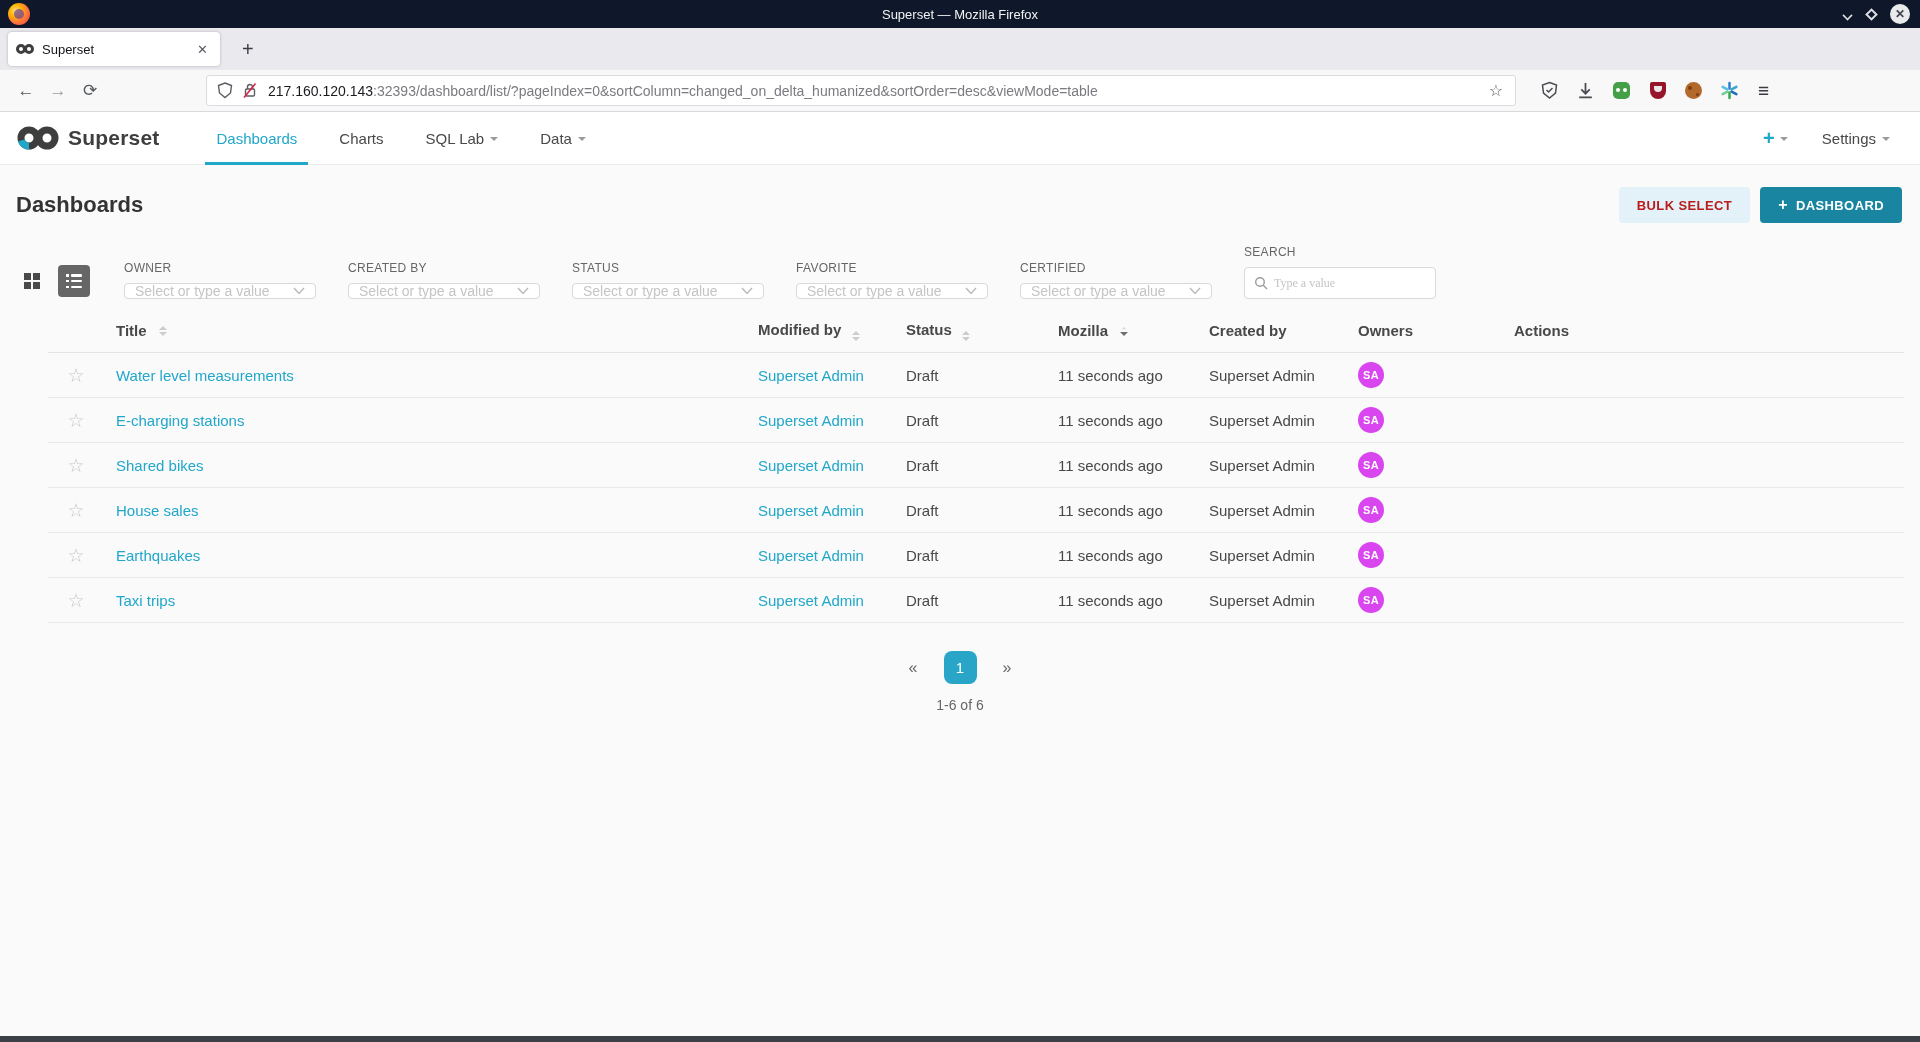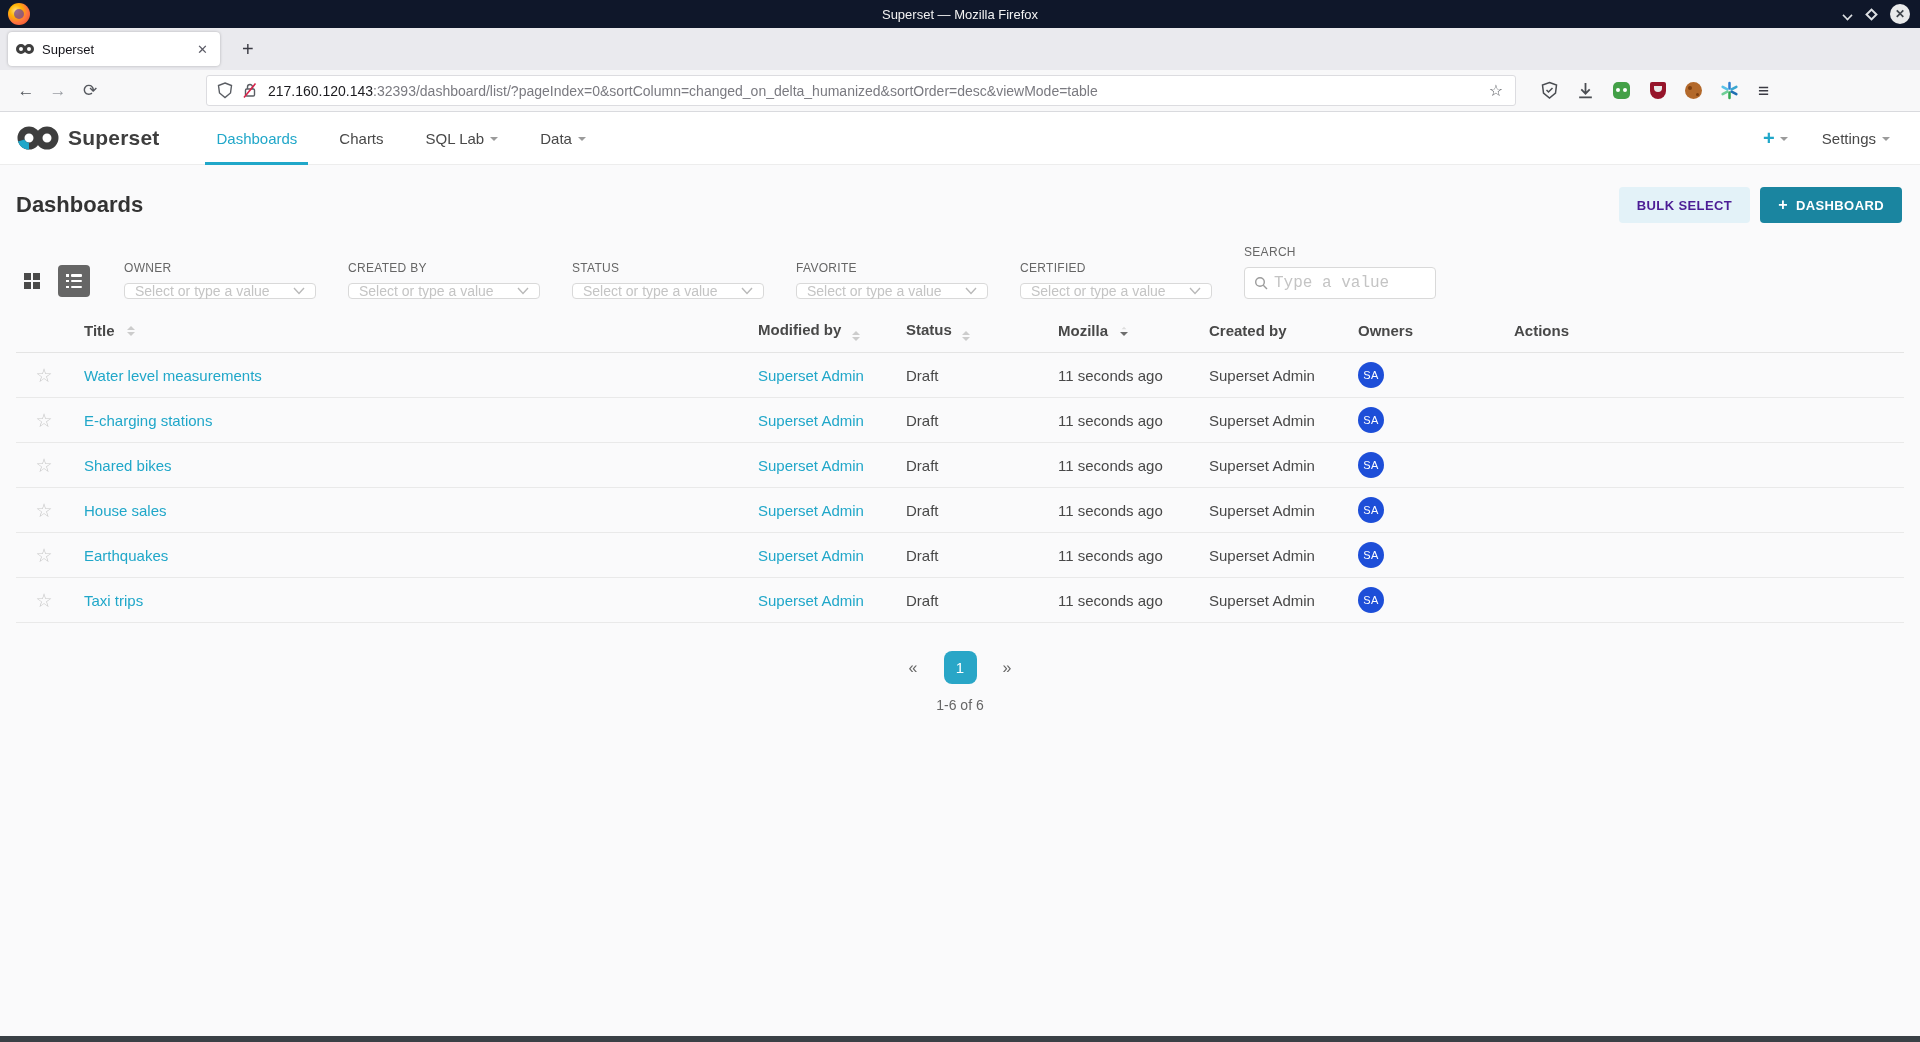--- a/index.html
+++ b/index.html
@@ -78,67 +78,67 @@
   .plus-group { display:flex; align-items:center; gap:5px; }
   .plus-glyph { color:#20A7C9; font-size:20px; font-weight:bold; line-height:1; }
   .settings-group { display:flex; align-items:center; gap:6px; font-size:15px; color:#484848; }
 
   
   .page-header { display:flex; align-items:center; padding:22px 16px 16px 16px; }
   .page-title { font-size:22px; font-weight:bold; color:#333333; }
   .header-actions { margin-left:auto; display:flex; gap:10px; padding-right:2px; }
   .btn { border:none; border-radius:4px; font-family:inherit; font-size:13px; font-weight:bold;
     letter-spacing:.4px; padding:0 18px; height:36px; display:flex; align-items:center; gap:8px; }
-  .btn-secondary { background:#E3F2F8; color:#4c1d95; }
+  .btn-secondary { background:#E3F2F8; color:#b91c1c; }
   .btn-primary { background:#1A85A0; color:#FFFFFF; }
   .btn-plus { font-size:16px; font-weight:bold; }
 
   
   .filter-bar { display:flex; align-items:flex-end; padding:6px 16px 10px 16px; gap:32px; }
   .view-toggles { display:flex; align-items:center; gap:10px; margin-bottom:2px; margin-right:2px; }
   .toggle { width:32px; height:32px; border-radius:4px; display:flex; align-items:center; justify-content:center; }
   .toggle.active { background:#666666; }
   .grid-glyph { width:16px; height:16px; display:grid; grid-template-columns:7px 7px; grid-template-rows:7px 7px; gap:2px; }
   .grid-glyph span { background:#4A4A4A; }
   .list-glyph { width:16px; height:14px; display:flex; flex-direction:column; justify-content:space-between; }
   .list-glyph span { height:2.5px; background:#FFFFFF; border-radius:1px; position:relative; margin-left:5px; }
   .list-glyph span::before { content:""; position:absolute; left:-5px; top:0; width:2.5px; height:2.5px; background:#FFFFFF; }
   .filter-group { display:flex; flex-direction:column; gap:8px; }
   .filter-label { font-size:12px; color:#666666; letter-spacing:.3px; }
   .select-box { width:192px; height:16px; background:#FFFFFF; border:1px solid #D9D9D9; border-radius:4px;
     display:flex; align-items:center; padding:0 10px; }
   .select-placeholder { flex:1; font-size:14px; color:#C4C4C4; white-space:nowrap; overflow:hidden; }
   .search-box { width:192px; height:32px; background:#FFFFFF; border:1px solid #D9D9D9; border-radius:4px;
     display:flex; align-items:center; padding:0 9px; gap:6px; }
-  .search-input { border:none; outline:none; flex:1; font-family:Liberation Mono, monospace; font-size:16px; color:#484848; min-width:0; }
+  .search-input { border:none; outline:none; flex:1; font-family:Liberation Serif, serif; font-size:12px; color:#484848; min-width:0; }
   .search-input::placeholder { color:#C4C4C4; }
 
   
-  .table { padding:0 16px; }
+  .table { padding:0 16px;margin-left:32px; }
   .trow { display:flex; align-items:center; height:45px; border-bottom:1px solid #E9E9E9; font-size:15px; color:#484848; }
   .trow.thead { font-weight:bold; color:#484848; border-bottom:1px solid #E4E4E4; height:44px; }
   .c-star { width:56px; display:flex; justify-content:center; }
   .c-title { flex:1; padding-left:12px; display:flex; align-items:center; gap:6px; }
   .c-modby { width:148px; }
   .c-status { width:152px; }
   .c-mod { width:151px; display:flex; align-items:center; gap:6px; }
   .c-createdby { width:149px; }
   .c-owners { width:156px; }
   .c-actions { width:390px; }
   .link { color:#20A7C9; text-decoration:none; }
   .fav-star { color:#C7C7C7; font-size:19px; line-height:1; }
   .sort-carets { display:inline-flex; flex-direction:column; gap:2px; margin-left:6px; }
   .car-up { width:0; height:0; border-left:4px solid transparent; border-right:4px solid transparent;
     border-bottom:4px solid #CCCCCC; }
   .car-down { width:0; height:0; border-left:4px solid transparent; border-right:4px solid transparent;
     border-top:4px solid #CCCCCC; }
   .sort-carets.desc .car-up { border-bottom-color:#DDDDDD; transform:scale(.6); }
   .sort-carets.desc .car-down { border-top-color:#6E6E6E; }
-  .avatar { width:26px; height:26px; border-radius:50%; background:#1d4ed8; color:#FFFFFF;
-    font-size:11px; font-weight:normal; display:flex; align-items:center; justify-content:center; letter-spacing:.3px; }
+  .avatar { width:26px; height:26px; border-radius:50%; background:#d946ef; color:#FFFFFF;
+    font-size:11px; font-weight:bold; display:flex; align-items:center; justify-content:center; letter-spacing:.3px; }
 
   
   .pagination { display:flex; align-items:center; justify-content:center; gap:20px; margin-top:28px; }
   .page-arrow { color:#666666; font-size:16px; padding:4px 6px; }
   .page-current { width:33px; height:33px; border-radius:8px; background:#29A6C7; color:#FFFFFF;
     font-size:15px; display:flex; align-items:center; justify-content:center; }
   .page-summary { text-align:center; margin-top:13px; font-size:14px; color:#666666; }
 
   .bottom-strip { position:fixed; left:0; right:0; bottom:0; height:6px; background:#3A4046; }
 </style>

